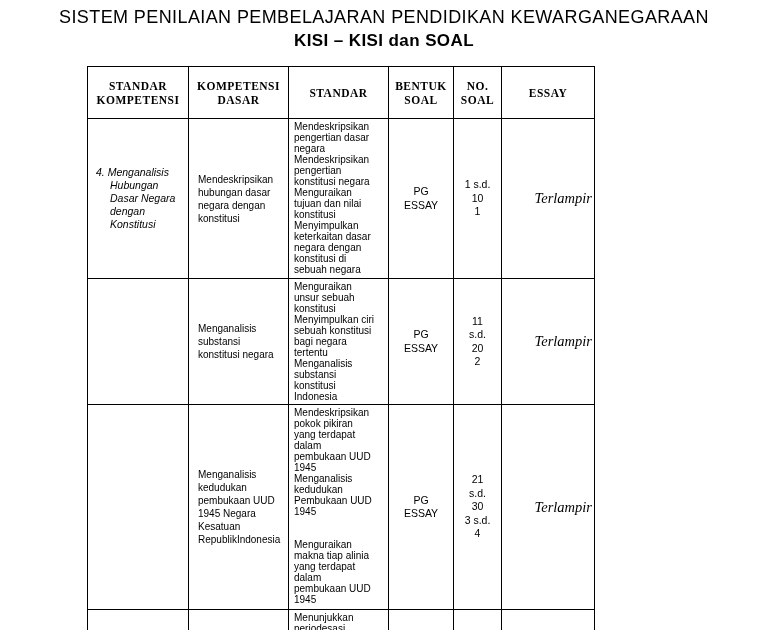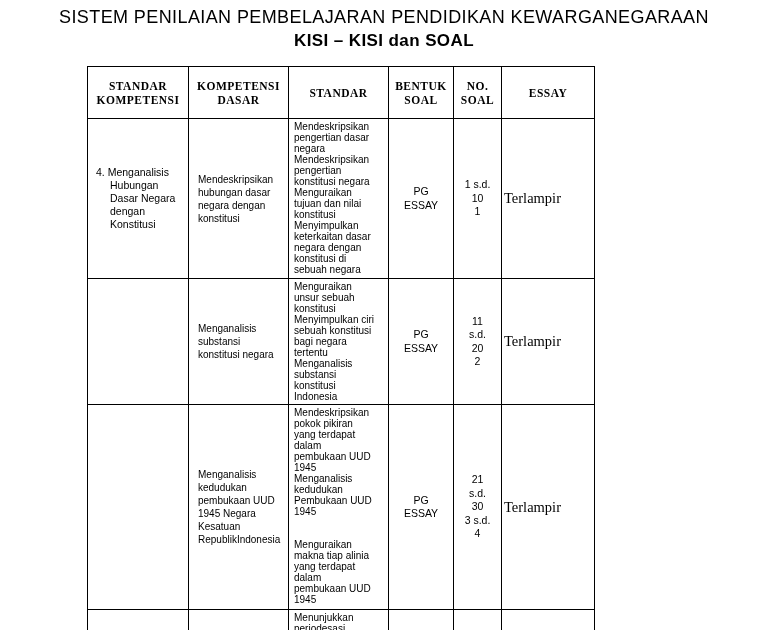--- a/index.html
+++ b/index.html
@@ -59,20 +59,21 @@
   tr.row-2 { height: 125px; }
   tr.row-3 { height: 205px; }
   tr.row-4 { height: 70px; }
   td.c1 {
     font-size: 10.5px;
     line-height: 13px;
     white-space: pre-line;
     padding: 2px 4px 2px 22px;
     text-indent: -14px;
     vertical-align: middle;
+    font-style: italic;
   }
   td.c2 {
     font-size: 10px;
     line-height: 13px;
     white-space: pre-line;
     padding: 2px 2px 2px 9px;
     vertical-align: middle;
   }
   td.c3 {
     font-size: 10px;
@@ -85,23 +86,24 @@
     font-size: 10.5px;
     line-height: 13.5px;
     white-space: pre-line;
     text-align: center;
     vertical-align: middle;
     padding: 2px 1px;
   }
   td.c6 {
     font-family: "Liberation Serif", serif;
     font-size: 14.5px;
-    text-align: left;
+    text-align: right;
     vertical-align: middle;
     padding: 2px;
+    font-style: italic;
   }
 </style>
 </head>
 <body>
 
 <div class="page">
 
   <div class="doc-title">SISTEM PENILAIAN PEMBELAJARAN PENDIDIKAN KEWARGANEGARAAN</div>
   <div class="doc-subtitle">KISI – KISI dan SOAL</div>
 

